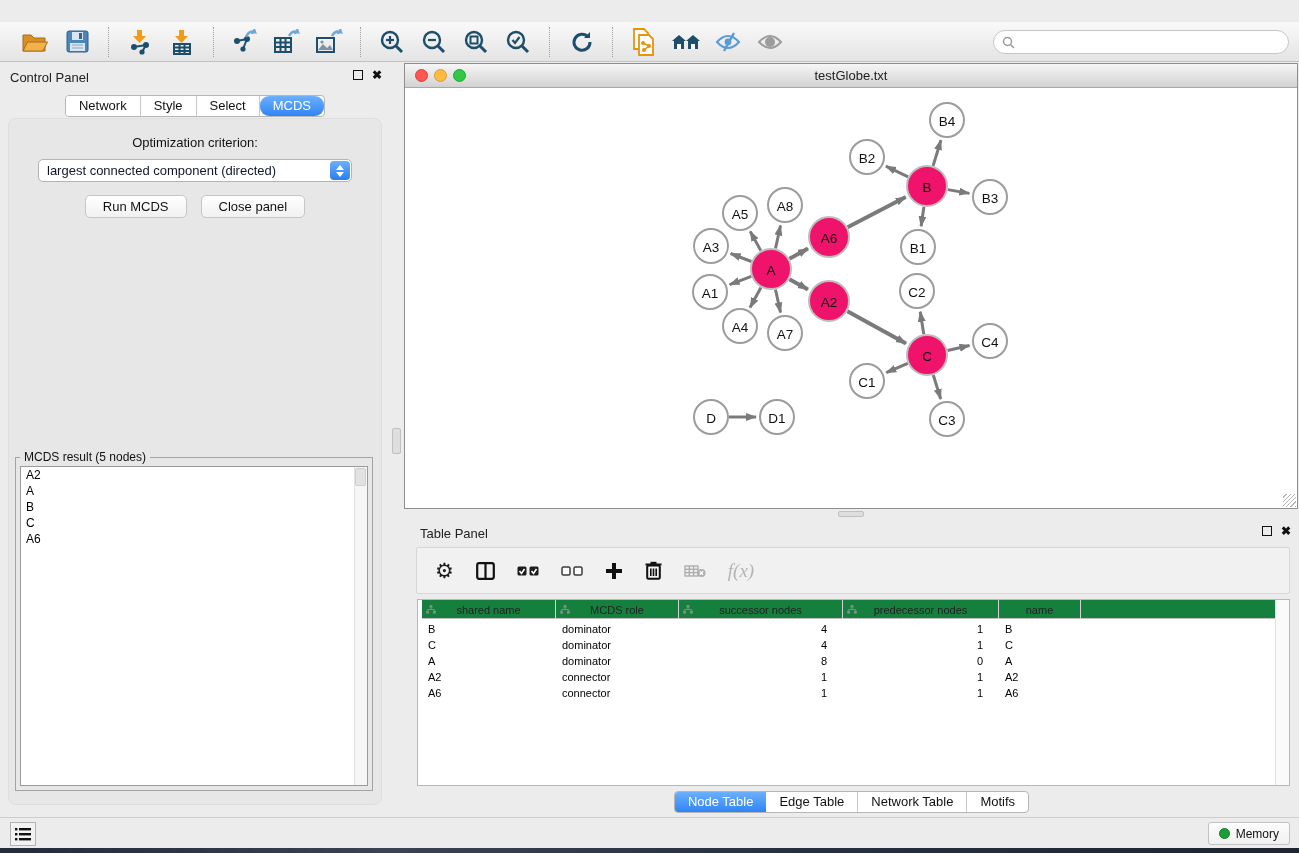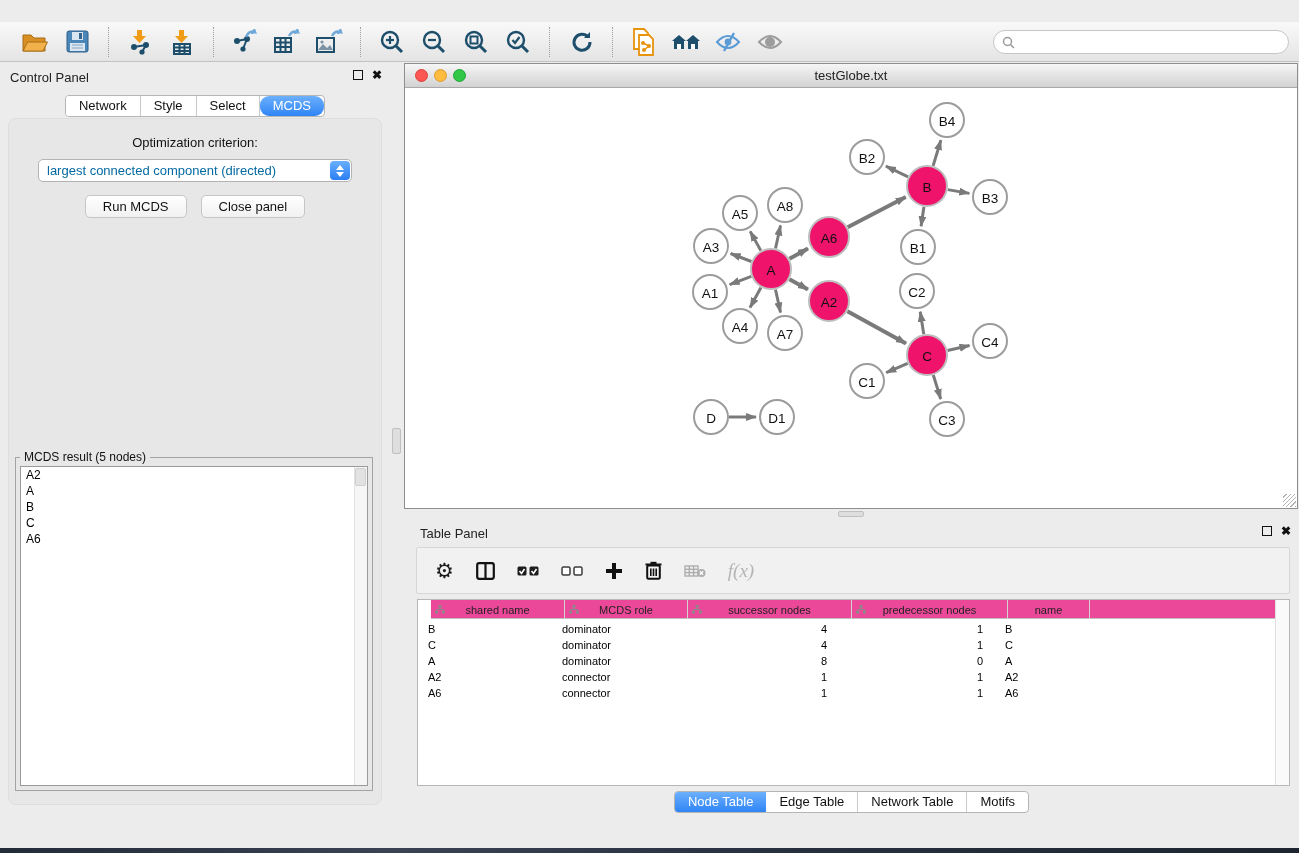--- a/index.html
+++ b/index.html
@@ -40,21 +40,21 @@
   .tabgrp { display:flex; border:1px solid #b5b5b5; border-radius:4px; overflow:hidden; background:#fff; }
   .tab { height:20px; line-height:20px; padding:0 13px; font-size:13px; color:#111;
     background:#fff; border-right:1px solid #c9c9c9; }
   .tab:last-child { border-right:none;border-radius:9px; }
   .tab.active { background:linear-gradient(#6cb0fd,#2f84f5); color:#fff; border-right:none; }
   .cp-inner { position:absolute; left:8px; right:8px; top:56px; height:687px;
     background:#e7e7e7; border:1px solid #dedede; border-radius:8px; }
   .opt-label { margin-top:16px; text-align:center; font-size:13px; color:#111; }
   .selectwrap { position:relative; width:314px; height:23px; margin:9px auto 0 auto;
     background:#fff; border:1px solid #b3b3b3; border-radius:5px; }
-  .selectwrap .selval { position:absolute; left:8px; top:0; line-height:22px; font-size:13px; color:#0369a1; white-space:nowrap; }
+  .selectwrap .selval { position:absolute; left:8px; top:0; line-height:22px; font-size:13px; color:#0f172a; white-space:nowrap; }
   .stepper { position:absolute; right:1px; top:1px; bottom:1px; width:20px; border-radius:4px;
     background:linear-gradient(#6ab0fd,#2a7ef2); display:flex; flex-direction:column; align-items:center; justify-content:center; gap:2px; }
   .stepper .up { width:0; height:0; border-left:4px solid transparent; border-right:4px solid transparent; border-bottom:5px solid #fff; }
   .stepper .dn { width:0; height:0; border-left:4px solid transparent; border-right:4px solid transparent; border-top:5px solid #fff; }
   .btnrow { display:flex; justify-content:center; gap:14px; margin-top:13px; }
   .btn { height:23px; padding:0 17px; font-size:13px; color:#111; line-height:21px;
     background:linear-gradient(#ffffff,#f1f1f1); border:1px solid #c6c6c6; border-radius:5px; }
   .fieldset { position:absolute; left:6px; right:8px; top:338px; bottom:13px; border:1px solid #a3a3a3; }
   .fieldset .legend { position:absolute; top:-8px; left:4px; background:#e7e7e7; padding:0 4px; font-size:12px; color:#111; }
   .listbox { position:absolute; left:4px; right:4px; top:8px; bottom:4px; background:#fff; border:1px solid #9a9a9a; }
@@ -81,21 +81,21 @@
 
   
   .table-panel { position:absolute; left:404px; top:518px; width:895px; height:299px; background:#ececec; }
   .tp-toolbar { position:absolute; left:12px; right:9px; top:29px; height:47px;
     background:#f1f1f1; border:1px solid #d7d7d7; border-radius:2px;
     display:flex; align-items:center; gap:22px; padding-left:18px; }
   .tp-ic { display:flex; align-items:center; justify-content:center; }
   .fx { font-family:"Liberation Serif", serif; font-style:italic; font-size:19px; color:#b4b4b4; }
   .datatable { position:absolute; left:13px; right:9px; top:81px; height:187px;
     background:#fff; border:1px solid #b7b7b7; }
-  .thead { position:absolute; left:13px; right:14px; top:0; height:19px; background:#ec4899;
+  .thead { position:absolute; left:4px; right:14px; top:0; height:19px; background:#15803d;
     border-bottom:1px solid #c0c0c0; }
   .th { position:absolute; top:0; height:19px; border-right:1px solid #d2d2d2;
     font-size:11px; color:#222; display:flex; align-items:center; justify-content:center; }
   .th .treeic { position:absolute; left:4px; top:5px; }
   .trow { position:absolute; left:0; height:16px; font-size:11px; color:#000; }
   .td { position:absolute; top:0; height:16px; line-height:16px; white-space:nowrap; }
   .vtrack2 { position:absolute; right:0; top:0; bottom:0; width:14px; background:#fafafa; border-left:1px solid #e0e0e0; }
   .tp-tabs { position:absolute; left:0; right:0; bottom:4px; display:flex; justify-content:center; }
 
   
@@ -550,14 +550,32 @@
     <div class="tp-tabs">
         <div class="tabgrp" id="tp-tabs">
           <div class="tab active">Node Table</div>
           <div class="tab">Edge Table</div>
           <div class="tab">Network Table</div>
           <div class="tab">Motifs</div>
         </div>
       </div>
   </div>
 
+  <div class="statusbar">
+    <div class="listbtn">
+      <svg width="16" height="13" viewBox="0 0 16 13">
+          <g fill="#111">
+            <rect x="0" y="0" width="2.4" height="2.4"></rect>
+            <rect x="4" y="0" width="12" height="2.4"></rect>
+            <rect x="0" y="5" width="2.4" height="2.4"></rect>
+            <rect x="4" y="5" width="12" height="2.4"></rect>
+            <rect x="0" y="10" width="2.4" height="2.4"></rect>
+            <rect x="4" y="10" width="12" height="2.4"></rect>
+          </g>
+        </svg>
+    </div>
+    <div class="membtn">
+      <span class="memdot"></span>
+      <span>Memory</span>
+    </div>
+  </div>
   <div class="darkstrip"></div>
 </div>
 
 </body></html>

